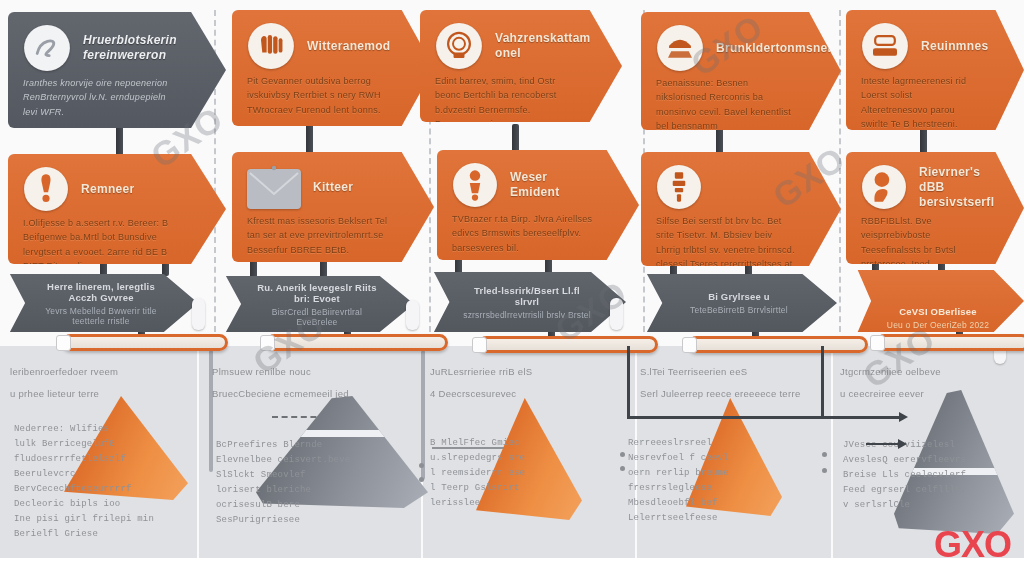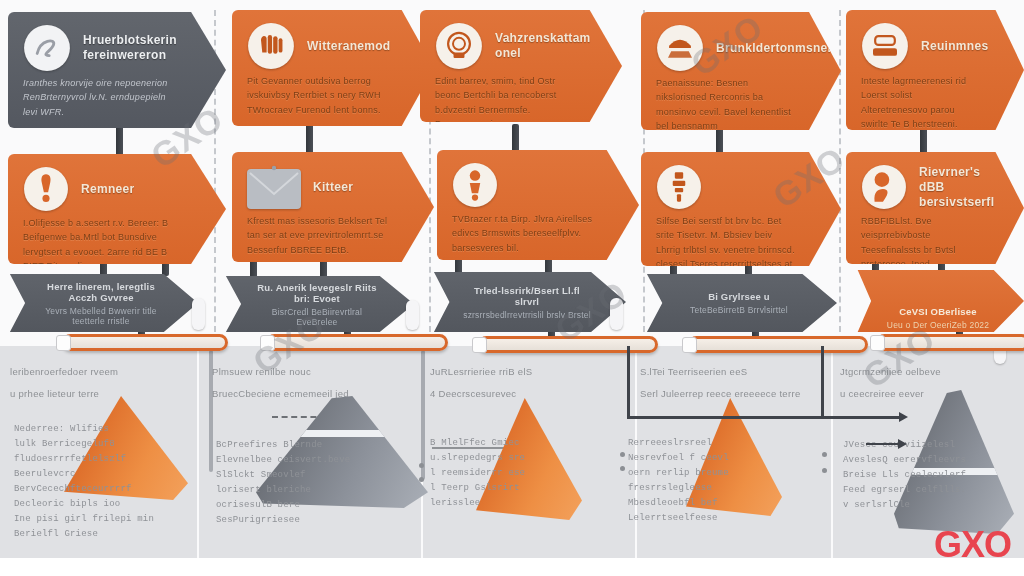--- a/index.html
+++ b/index.html
@@ -10,21 +10,21 @@
   
   .banner{position:absolute;box-sizing:border-box;padding:12px 44px 8px 15px;
           clip-path:polygon(0 0,84% 0,100% 50%,84% 100%,0 100%);
           border-radius:6px;z-index:2;}
   .banner.gray{background:linear-gradient(180deg,#62666d,#545860);}
   .banner.orange{background:linear-gradient(180deg,#e0743a,#d8662a);}
   .b-head{display:flex;align-items:center;gap:12px;margin-bottom:4px;}
   .b-icon{flex:0 0 auto;filter:drop-shadow(0 1px 1px rgba(0,0,0,.25));}
   .b-title{font-weight:bold;font-size:12px;line-height:1.25;color:#f4e7d6;
            text-shadow:0 1px 1px rgba(70,35,10,.45);letter-spacing:.3px;}
-  .banner.gray .b-title{color:#edeff1;text-shadow:0 1px 1px rgba(0,0,0,.4);}
+  .banner.gray .b-title{color:#edeff1;text-shadow:0 1px 1px rgba(0,0,0,.4);font-style:italic;}
   .b-body{font-size:9px;line-height:1.6;letter-spacing:.25px;color:#7d3f16;
           text-shadow:0 1px 0 rgba(255,210,170,.25);}
   .banner.gray .b-body{color:#c2c6cd;text-shadow:none;font-style:italic;}
 
   
   .tag{position:absolute;box-sizing:border-box;z-index:2;
        clip-path:polygon(1% 0,82% 0,100% 50%,82% 100%,1% 100%,9% 50%);
        display:flex;flex-direction:column;justify-content:center;text-align:center;
        padding:6px 34px 6px 30px;}
   .tag.gray{background:linear-gradient(180deg,#60646b,#53575e);}
@@ -178,20 +178,21 @@
   </div>
 
   <div class="banner orange" style="left:437px;top:150px;width:202px;height:110px">
     <div class="b-head">
       <svg class="b-icon" width="46" height="46" viewBox="0 0 44 44">
         <circle cx="22" cy="22" r="21" fill="#f6f1ea"></circle>
         <circle cx="22" cy="13" r="5" fill="#d8662a"></circle>
         <path d="M17 20 L27 20 L25 30 L19 30 Z" fill="#d8662a"></path>
         <circle cx="22" cy="34" r="3" fill="#d8662a"></circle>
       </svg>
+      <div class="b-title">Weser Emident</div>
     </div>
     <div class="b-body">TVBrazer r.ta Birp. Jlvra Airellses edivcs Brmswits bereseelfplvv. barsesveres bil.</div>
   </div>
 
   <div class="banner orange" style="left:641px;top:152px;width:200px;height:114px">
     <div class="b-head">
       <svg class="b-icon" width="46" height="46" viewBox="0 0 44 44">
         <circle cx="22" cy="22" r="21" fill="#f6f1ea"></circle>
         <rect x="18" y="8" width="8" height="6" rx="1" fill="#c2571d"></rect>
         <rect x="16" y="16" width="12" height="5" rx="1" fill="#c2571d"></rect>

